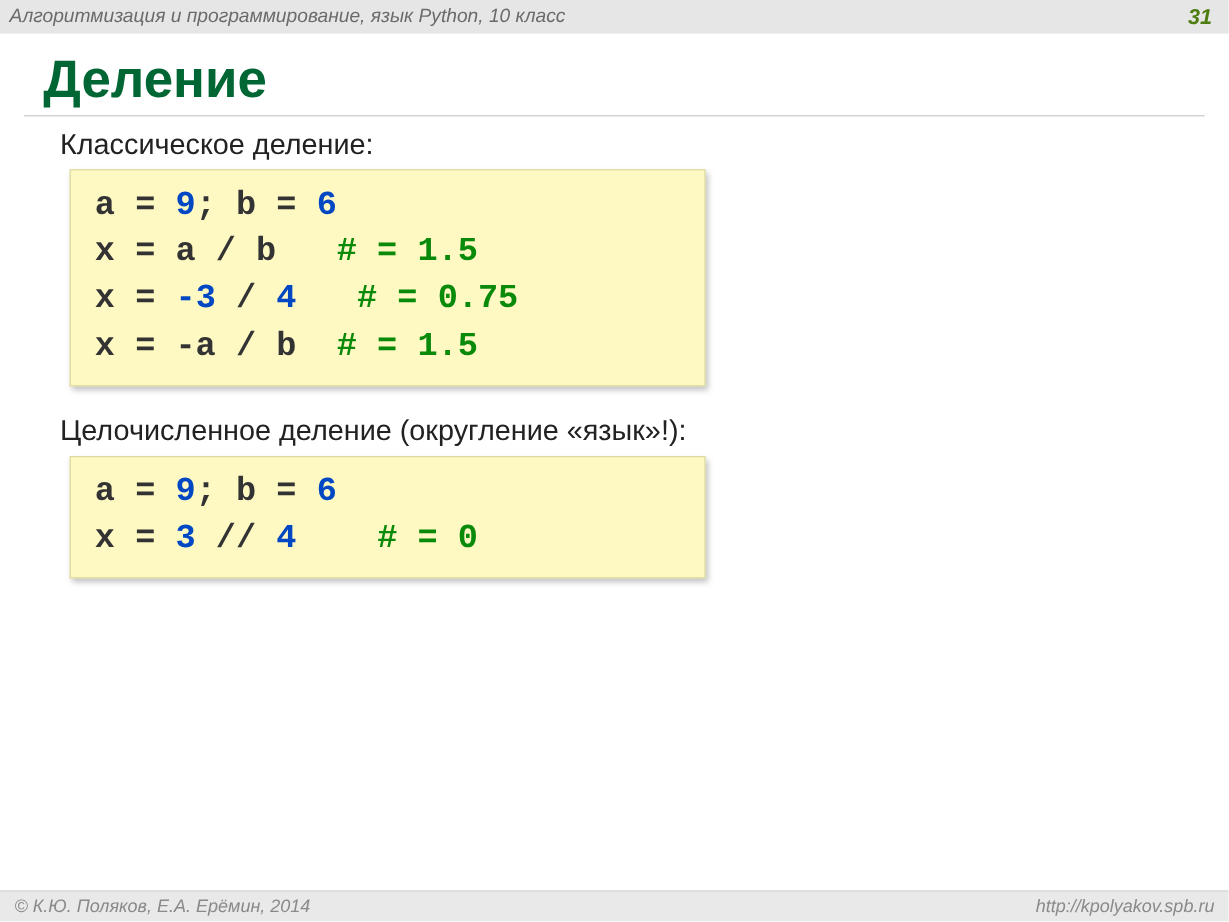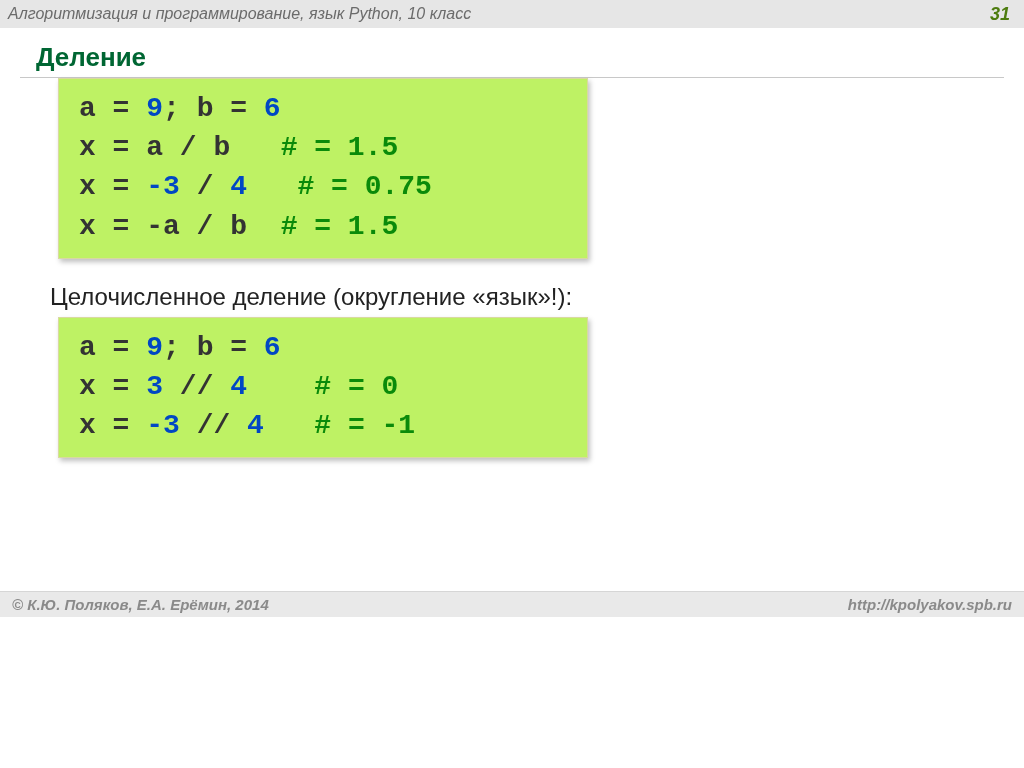--- a/index.html
+++ b/index.html
@@ -1,78 +1,78 @@
 <!DOCTYPE html>
 <html><head>
 <meta charset="utf-8">
 <style>
   * { margin: 0; padding: 0; box-sizing: border-box; }
   html, body { width: 1024px; height: 768px; font-family: Arial, Helvetica, sans-serif; background: #fff; }
-  .page { width: 1024px; height: 617px; position: relative; }
+  .page { width: 1024px; height: 768px; position: relative; }
   .top-bar {
     height: 28px; background: #e6e6e6; color: #6b6b6b;
     font-style: italic; font-size: 16px; display: flex; align-items: center;
     justify-content: space-between; padding: 0 14px 0 8px;
   }
   .page-num { font-weight: bold; font-style: italic; color: #4d7c0f; font-size: 18px; }
   .title {
-    color: #006633; font-weight: bold; font-size: 26px;
+    color: #006633; font-weight: bold; font-size: 44px;
     padding: 14px 0 4px 36px;
   }
   .title-underline { border-bottom: 1px solid #c8c8c8; margin: 0 20px 0 20px; }
   .section-label {
     font-size: 24px; color: #222; padding: 10px 0 6px 50px;
   }
   .code-box {
-    background: #bef264;
+    background: #fef9c3;
     border: 1px solid #d9d9a0;
     box-shadow: 2px 3px 5px rgba(0,0,0,.25);
     margin: 0 0 14px 58px;
     padding: 10px 20px 12px 20px;
     width: 530px;
     font-family: "Courier New", monospace;
     font-size: 28px;
     font-weight: bold;
     line-height: 1.4;
     color: #333;
   }
   .code-box .line { white-space: pre; }
   .c-blue  { color: #0047c4; }
   .c-green { color: #0a8a0a; }
   .footer {
     position: absolute; left: 0; bottom: 0; width: 100%; height: 26px;
     background: #e9e9e9; border-top: 1px solid #d6d6d6;
     display: flex; align-items: center; justify-content: space-between;
-    padding: 0 12px; font-style: italic; color: #8a8a8a; font-size: 15px; font-weight: bold;
+    padding: 0 12px; font-style: italic; color: #8a8a8a; font-size: 15px;
   }
 </style>
 </head>
 <body>
 <div class="page">
 
   <div class="top-bar">
     <span>Алгоритмизация и программирование, язык Python, 10 класс</span>
     <span class="page-num">31</span>
   </div>
 
   <div class="title">Деление</div>
   <div class="title-underline"></div>
 
+  <div class="section-label">Классическое деление:</div>
   <div class="code-box" id="code1">
       <div class="line"><span>a </span><span>= </span><span class="c-blue">9</span><span>; b </span><span>= </span><span class="c-blue">6</span></div>
       <div class="line"><span>x </span><span>= a / b   </span><span class="c-green"># = 1.5</span></div>
       <div class="line"><span>x </span><span>= </span><span class="c-blue">-3 </span><span>/ </span><span class="c-blue">4</span><span>   </span><span class="c-green"># = 0.75</span></div>
       <div class="line"><span>x </span><span>= -a / b  </span><span class="c-green"># = 1.5</span></div>
     </div>
 
   <div class="section-label">Целочисленное деление (округление «язык»!):</div>
   <div class="code-box" id="code2">
       <div class="line"><span>a </span><span>= </span><span class="c-blue">9</span><span>; b </span><span>= </span><span class="c-blue">6</span></div>
       <div class="line"><span>x </span><span>= </span><span class="c-blue">3 </span><span>// </span><span class="c-blue">4</span><span>    </span><span class="c-green"># = 0</span></div>
-      <div class="line"><span>x </span><span>= </span><span class="c-blue">-3 </span><span>// </span><span class="c-blue">4</span><span>   </span><span class="c-green"># = -1</span></div>
     </div>
 
   <div class="footer">
     <span>© К.Ю. Поляков, Е.А. Ерёмин, 2014</span>
     <span>http://kpolyakov.spb.ru</span>
   </div>
 
 </div>
 
 </body></html>

